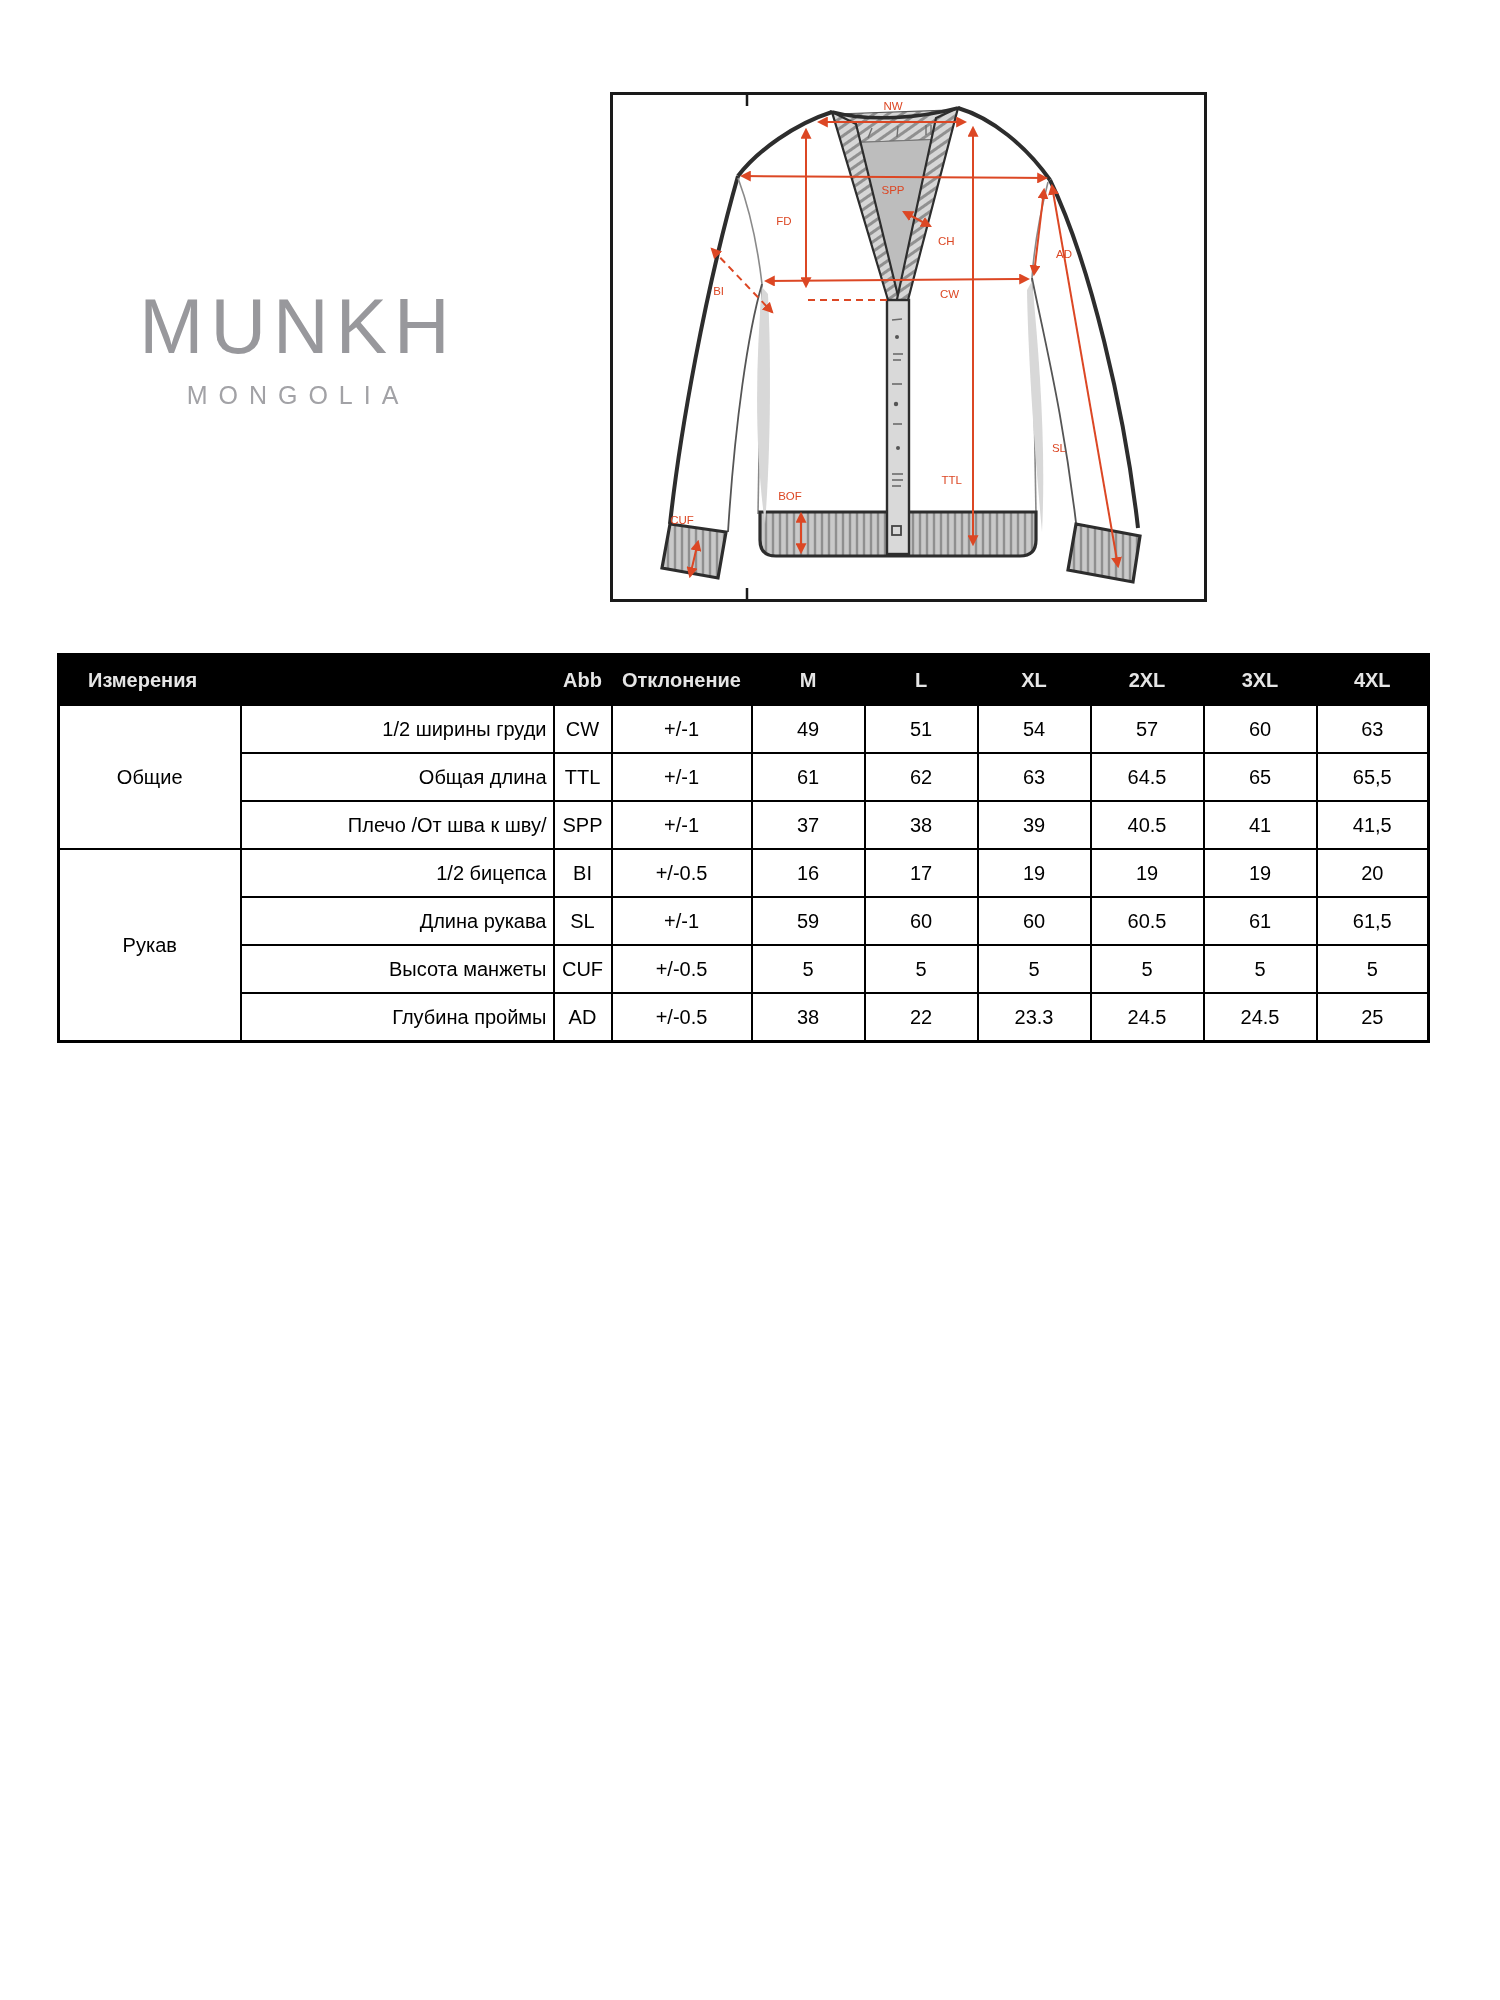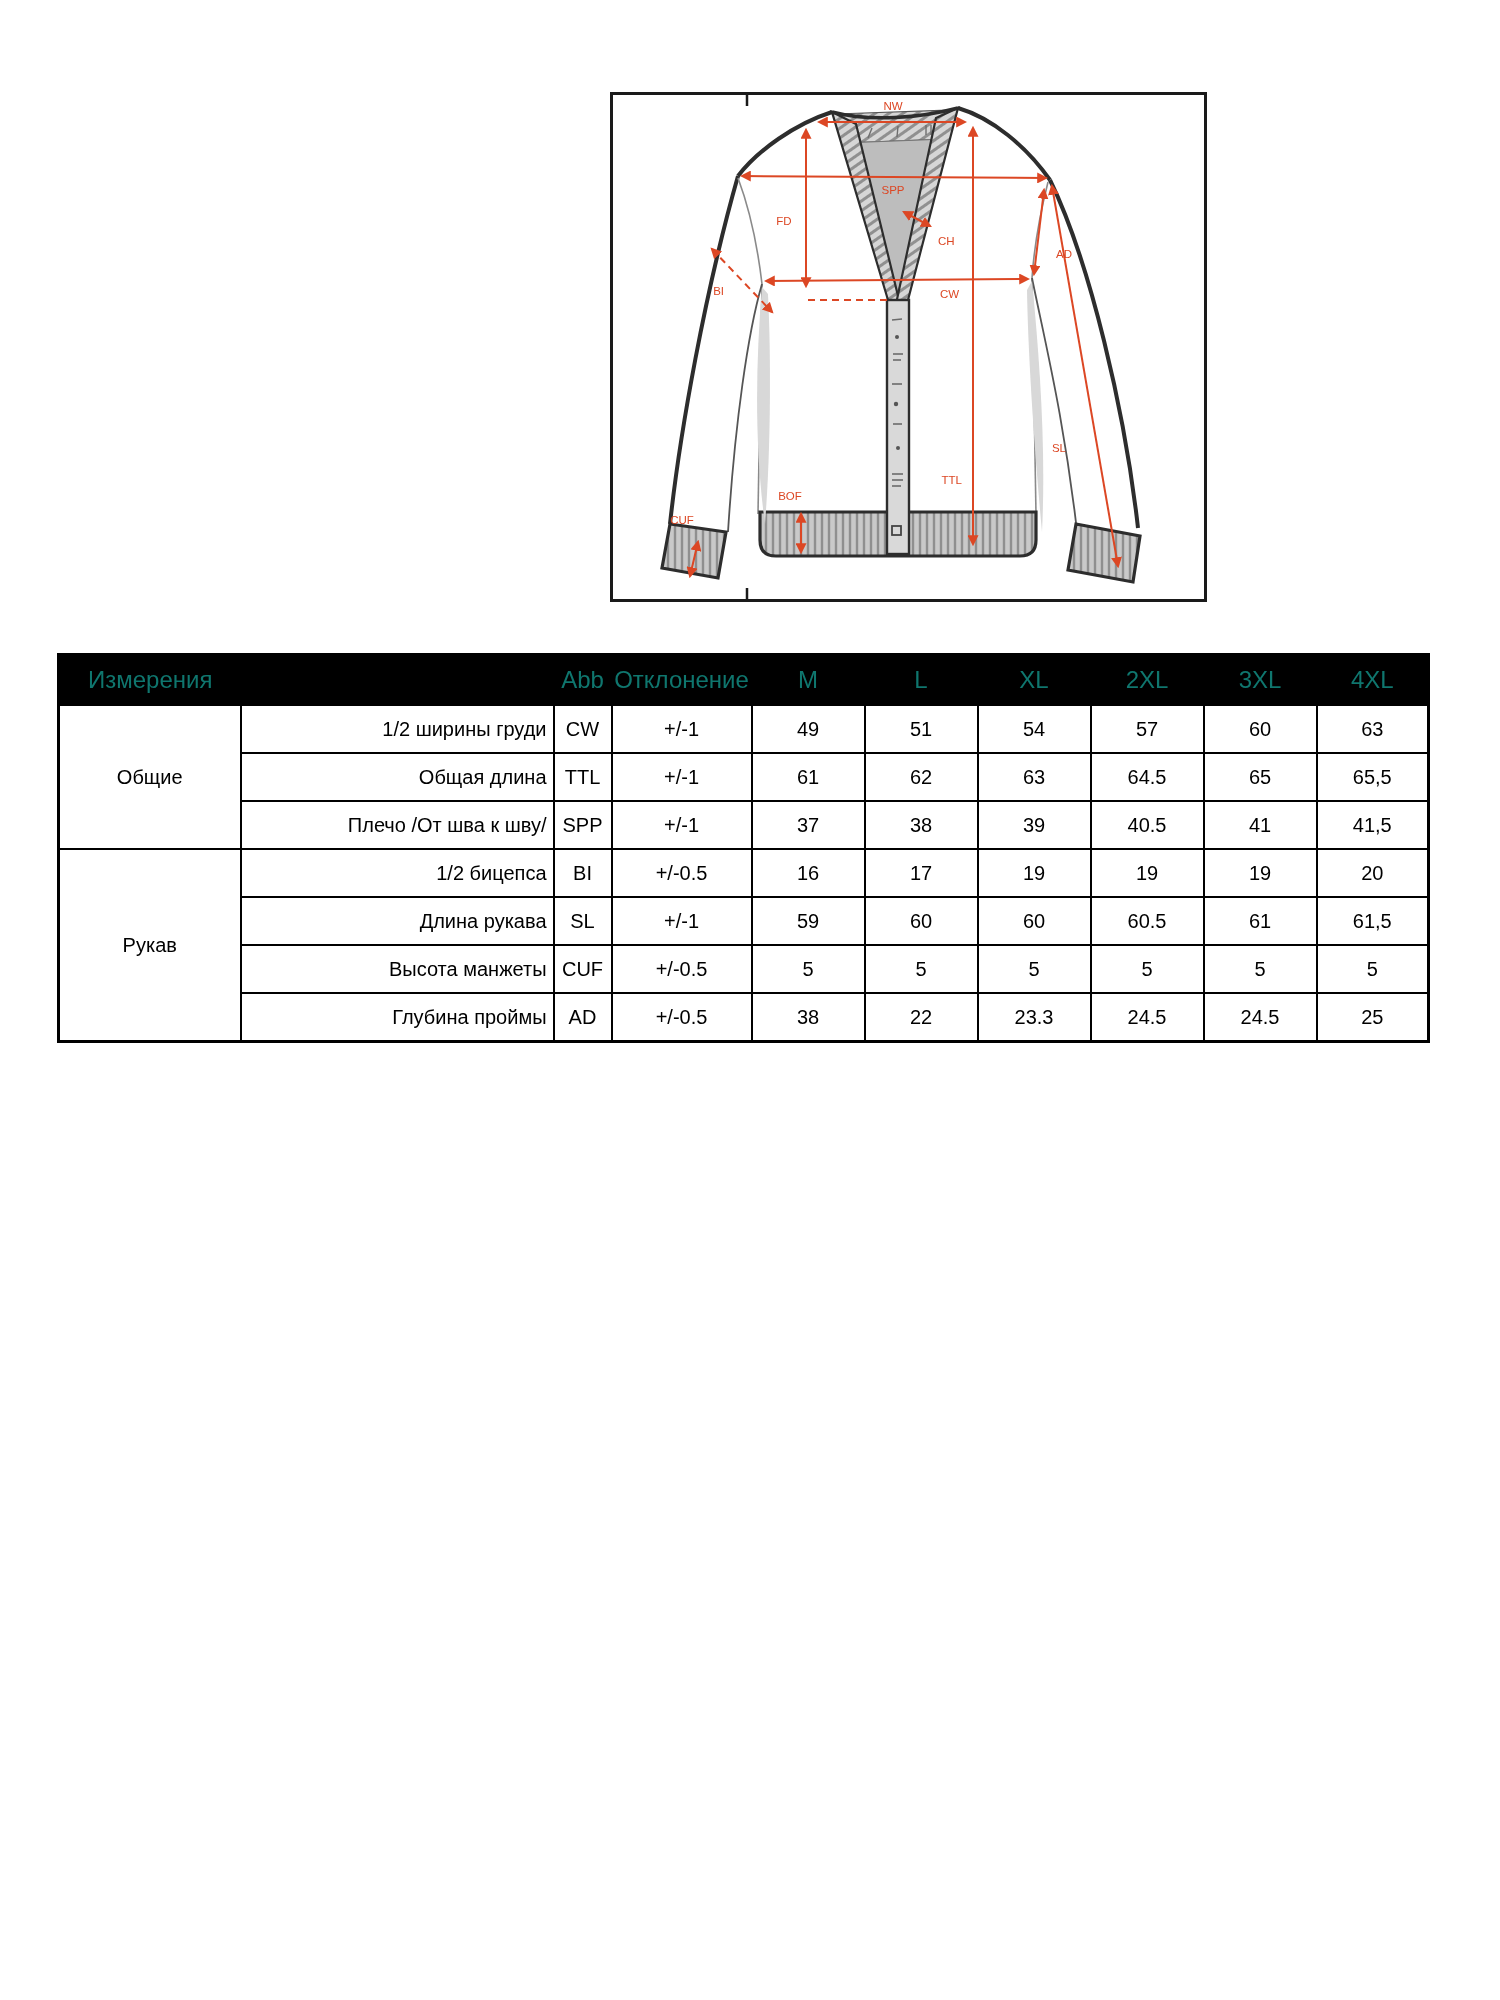--- a/index.html
+++ b/index.html
@@ -17,32 +17,36 @@
   .ann{font-size:11.5px;fill:#dc4724;font-family:"Liberation Sans",sans-serif;}
 
   
   table.size{position:absolute;left:57px;top:653px;width:1373px;border-collapse:collapse;table-layout:fixed;
              border:3px solid #000;font-size:20px;color:#000;}
   table.size col.c-group{width:182px;}
   table.size col.c-name{width:313px;}
   table.size col.c-abb{width:58px;}
   table.size col.c-dev{width:140px;}
   table.size col.c-size{width:113px;}
-  table.size th{background:#000;color:#0f766e;font-weight:normal;height:46px;border:2px solid #000;font-size:24px;}
+  table.size th{background:#000;color:#e5e5e5;font-weight:bold;height:46px;border:2px solid #000;font-size:20px;}
   table.size th.h-meas{text-align:left;padding-left:28px;}
   table.size td{border:2px solid #000;height:46px;padding:0 6px;background:#fff;}
   td.group-cell{text-align:center;padding:0;}
   td.name-cell{text-align:right;padding-left:6px;}
   td.abb-cell,td.dev-cell,td.val-cell{text-align:center;}
 </style>
 </head>
 <body>
 
 <div class="page">
 
+  <div class="logo">
+    <div class="brand">MUNKH</div>
+    <div class="subtitle">MONGOLIA</div>
+  </div>
 
   <div class="diagram">
     <svg viewBox="0 0 597 510">
       <defs>
         <pattern id="hatch" width="8" height="8" patternUnits="userSpaceOnUse" patternTransform="rotate(55)">
           <rect width="8" height="8" fill="#d6d6d6"></rect>
           <line x1="1.5" y1="0" x2="1.5" y2="8" stroke="#909090" stroke-width="3"></line>
         </pattern>
         <pattern id="rib" width="7" height="7" patternUnits="userSpaceOnUse">
           <rect width="7" height="7" fill="#c9c9c9"></rect>

